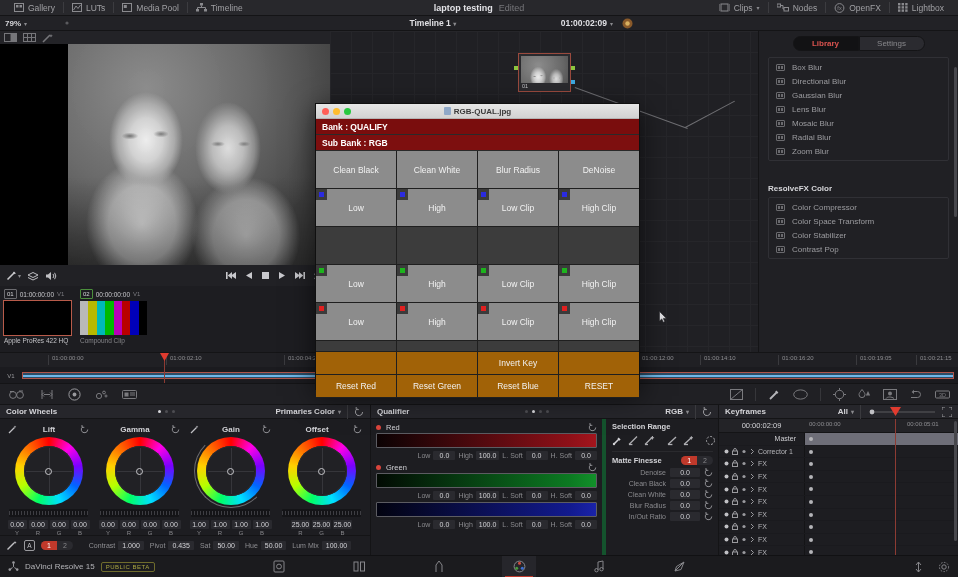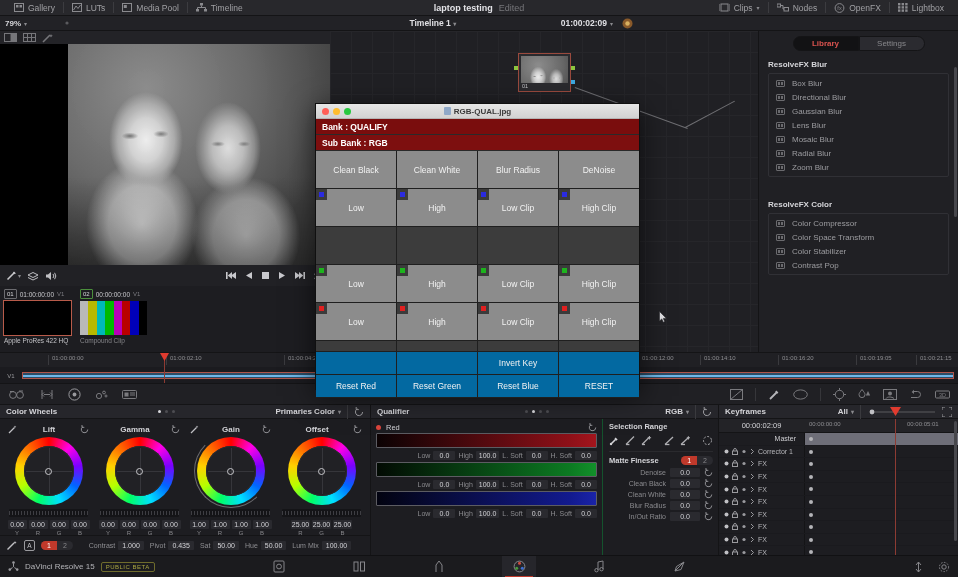--- a/index.html
+++ b/index.html
@@ -244,21 +244,21 @@
   .chan-dot{ width:5px; height:5px; border-radius:50%; background:#d9453c; }
   .chan-name{ font-size:7.5px; color:#d0d0d4; }
   .chan-reset{ margin-left:auto; }
   .chan-bar{ height:15px; border:1px solid #5c5c62; border-radius:1px; }
   .chan-bar.r{ background:linear-gradient(90deg,#0b0203,#8e1018 88%, #a3151d); }
   .chan-bar.g{ background:linear-gradient(90deg,#020a03,#0c7a22 88%, #12902a); }
   .chan-bar.b{ background:linear-gradient(90deg,#020310,#121a8e 88%, #1a23a8); }
   .chan-vals{ display:flex; align-items:center; justify-content:flex-end; gap:3px; height:14px; }
   .chan-vals .k{ font-size:7px; color:#8a8a8e; }
   .chan-vals .v{ font-size:7px; color:#d2d2d6; background:#2a2a2f; padding:1px 3px; border-radius:1px; min-width:22px; text-align:center;}
-  #q-right{ width:116px; border-left:1px solid #14532d; padding:3px 5px 0 6px; }
+  #q-right{ width:116px; border-left:4px solid #14532d; padding:3px 5px 0 6px; }
   .q-sub{ font-size:7.5px; font-weight:bold; color:#d4d4d8; margin-bottom:4px; }
   .q-tools{ display:flex; align-items:center; gap:5px; padding-bottom:5px; border-bottom:1px solid #2a2a2e; }
   .mf-hdr{ display:flex; align-items:center; margin:4px 0 3px; }
   .mf-hdr .q-sub{ margin:0; }
   .mf-row{ display:flex; align-items:center; gap:4px; margin-bottom:2px; }
   .mf-row .k{ flex:1; text-align:right; font-size:7px; color:#8a8a8e; }
   .mf-row .v{ width:30px; text-align:center; font-size:7px; color:#d2d2d6; background:#2a2a2f; padding:1px 0; border-radius:1px; }
 
   
   #keyframes{ left:718px; width:240px; border-left:1px solid #141416; }
@@ -320,21 +320,21 @@
   #grid{ display:flex; flex-wrap:wrap; }
   .cellrow{ display:flex; width:100%; }
   .cell{
     flex:1; height:38px; border-right:1px solid #1f1f1f; border-bottom:1px solid #1f1f1f;
     display:flex; align-items:center; justify-content:center;
     font-size:8.5px; color:#f2f2f2; position:relative;
   }
   .cell:last-child{ border-right:none; }
   .cell.light{ background:#8c8c8c; }
   .cell.dark{ background:#3c3c3c; }
-  .cell.gold{ background:#0369a1; height:23px; }
+  .cell.gold{ background:#a16207; height:23px; }
   .cell .sq{ position:absolute; left:0; top:0; width:11px; height:11px; background:#3b3b3b;
     display:flex; align-items:center; justify-content:center; }
   .cell .sq i{ width:5px; height:5px; display:block; }
   .sq i.blue{ background:#2a2ae0; }
   .sq i.green{ background:#1db41d; }
   .sq i.red{ background:#e02020; }
   .cell.spacer{ height:11px; background:#3c3c3c; }
 
   
   #cursor{ position:absolute; left:659px; top:311px; width:8px; height:12px; z-index:30; }
@@ -680,21 +680,20 @@
         </div>
       </div>
   </div>
 
   <div id="fxpanel">
     <div id="fxtabs">
       <div class="fxtab active">Library</div>
       <div class="fxtab">Settings</div>
     </div>
     <div id="fxgroups">
-        <div class="fxgroup-title">ResolveFX Blur</div>
         <div class="fxlist">
           <div class="fxitem">
             <span class="fxicon"></span>
             <span>Box Blur</span>
           </div>
           <div class="fxitem">
             <span class="fxicon"></span>
             <span>Directional Blur</span>
           </div>
           <div class="fxitem">
@@ -1074,20 +1073,30 @@
           <div class="chan-bar r"></div>
           <div class="chan-vals">
             <span class="k">Low</span>
             <span class="v">0.0</span>
             <span class="k">High</span>
             <span class="v">100.0</span>
             <span class="k">L. Soft</span>
             <span class="v">0.0</span>
             <span class="k">H. Soft</span>
             <span class="v">0.0</span>
+          </div>
+          <div class="chan-hdr">
+            <i class="chan-dot"></i>
+            <span class="chan-name">Green</span>
+            <span class="ico chan-reset">
+              <svg width="9" height="9" viewBox="0 0 10 10">
+                <path d="M8.6 5A3.6 3.6 0 113.4 1.8" stroke="#9a9a9e" fill="none"></path>
+                <path d="M2.2 0v2.6h2.6" stroke="#9a9a9e" fill="none"></path>
+              </svg>
+            </span>
           </div>
           <div class="chan-bar g"></div>
           <div class="chan-vals">
             <span class="k">Low</span>
             <span class="v">0.0</span>
             <span class="k">High</span>
             <span class="v">100.0</span>
             <span class="k">L. Soft</span>
             <span class="v">0.0</span>
             <span class="k">H. Soft</span>

